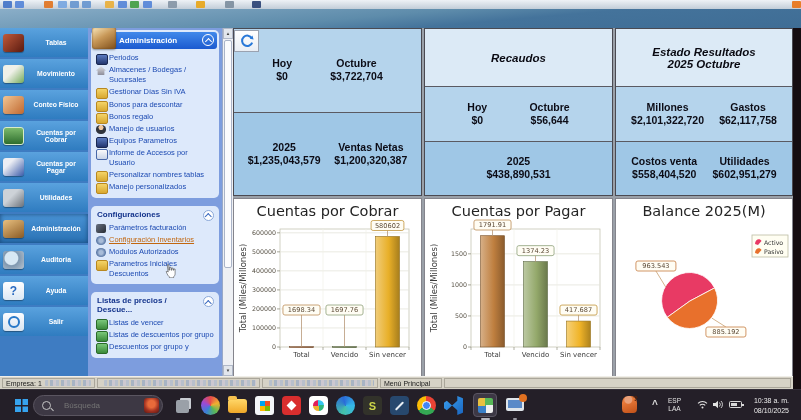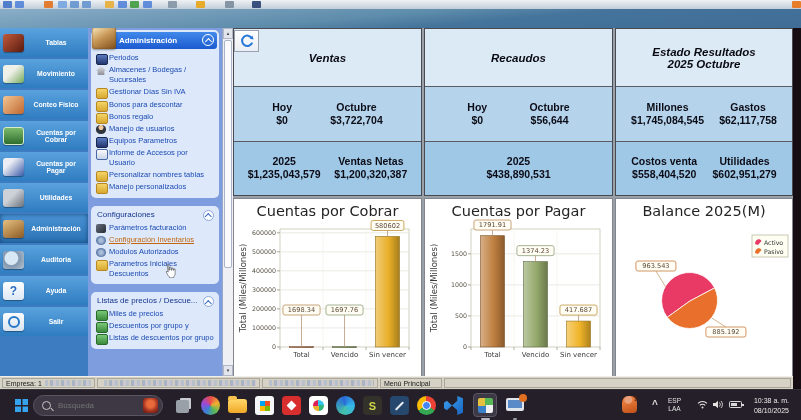--- a/index.html
+++ b/index.html
@@ -38,21 +38,21 @@
   .mghead-bar{height:17px;background:linear-gradient(#4189ea,#1b5ad0);border-radius:3px;
     display:flex;align-items:center;color:#fff;font-size:8px;font-weight:bold;
     padding-left:26px;position:relative;margin-bottom:3px;}
   .bigbox{position:absolute;left:-1px;top:-5px;width:24px;height:22px;border-radius:3px;
     background:linear-gradient(150deg,#f0d8a8 10%,#c89858 45%,#8a5a24 90%);
     box-shadow:inset 0 0 2px #6a4418,0 1px 2px rgba(0,0,0,.4);}
   .collapse{position:absolute;right:3px;top:2px;width:12px;height:12px;border:1.2px solid #fff;
     border-radius:50%;box-sizing:border-box;cursor:pointer;}
   .collapse::after{content:"";display:block;width:4px;height:4px;border-top:1.4px solid #fff;
     border-left:1.4px solid #fff;transform:rotate(45deg);margin:3.5px auto 0;}
-  .mghead2{display:flex;align-items:center;font-size:8px;font-weight:normal;color:#14348c;
+  .mghead2{display:flex;align-items:center;font-size:8px;font-weight:bold;color:#14348c;
     padding:2px 14px 3px 4px;position:relative;}
   .collapse2{position:absolute;right:3px;top:2px;width:11px;height:11px;border:1px solid #8aa8d8;
     background:#fff;border-radius:50%;box-sizing:border-box;cursor:pointer;}
   .collapse2::after{content:"";display:block;width:3.5px;height:3.5px;border-top:1.3px solid #3a6ac0;
     border-left:1.3px solid #3a6ac0;transform:rotate(45deg);margin:3.5px auto 0;}
   .mitem{position:relative;padding:1px 2px 1px 16px;font-size:7.5px;color:#1c4ab2;
     line-height:1.35;cursor:pointer;}
   .mitem.hl .milabel{color:#c2670f;text-decoration:underline;}
   .ic{position:absolute;left:3px;top:2px;width:10px;height:9px;border-radius:2px;}
   .ic-folder{background:linear-gradient(#f4d468,#d8a830);border:.5px solid #b88820;}
@@ -99,21 +99,21 @@
     display:flex;align-items:center;padding:0 3px;white-space:nowrap;overflow:hidden;}
   .blur{height:6px;border-radius:1px;flex:1;margin-left:3px;
     background:repeating-linear-gradient(90deg,#b8c0cc 0 3px,#d0ccc0 3px 5px,#a8b4c4 5px 8px,#ccc8d0 8px 11px);}
   
   .taskbar{position:absolute;left:0;top:389px;width:801px;height:31px;background:#241f28;
     border-top:1px solid #342f3a;box-sizing:border-box;}
   .winlogo{position:absolute;left:15px;top:9px;width:13px;height:13px;background:#36a3ee;cursor:pointer;
     background-image:linear-gradient(#241f28,#241f28),linear-gradient(#241f28,#241f28);
     background-size:1.5px 100%,100% 1.5px;background-position:center;background-repeat:no-repeat;}
   .searchpill{position:absolute;left:33px;top:5px;width:130px;height:21px;border-radius:11px;
-    background:#3d3844;border:1px solid #5a5560;box-sizing:border-box;display:flex;align-items:center;cursor:text;}
+    background:#3d3844;border:1px solid #5a5560;box-sizing:border-box;display:flex;align-items:center;cursor:text;gap:6px;}
   .searchpill input{background:transparent;border:none;outline:none;color:#cfcfcf;font-size:8px;
     width:72px;font-family:"Liberation Sans",sans-serif;}
   .mag{width:7px;height:7px;border:1.4px solid #c4c4c4;border-radius:50%;margin:0 5px 0 8px;position:relative;flex:none;}
   .mag::after{content:"";position:absolute;width:4px;height:1.4px;background:#c4c4c4;
     transform:rotate(45deg);right:-3.5px;bottom:-1px;}
   .pillimg{width:15px;height:15px;border-radius:3px;margin-left:auto;margin-right:4px;flex:none;
     background:radial-gradient(circle at 50% 40%,#e86a3a 30%,#a03020 62%,#5a1812);}
   .tbi{position:absolute;top:6px;width:19px;height:19px;border-radius:4px;cursor:pointer;}
   .tv{background:#9aa0a8;box-shadow:3px -3px 0 -1px #c8ccd2;width:13px;height:13px;top:10px;border-radius:2px;}
   .wheel{background:conic-gradient(#e84a4a,#f0b030,#58b858,#3a80d8,#9a4ad8,#e84a4a);border-radius:50%;}
@@ -258,23 +258,23 @@
       <div class="mitem hl"><span class="ic ic-gear"></span><span class="milabel">Configuración Inventarios</span></div>
       <div class="mitem"><span class="ic ic-gear"></span><span class="milabel">Modulos Autorizados</span></div>
       <div class="mitem"><span class="ic ic-folder"></span><span class="milabel">Parametros Iniciales Descuentos</span></div>
     </div>
 
     <div class="mgroup">
       <div class="mghead2">
         <span>Listas de precios / Descue...</span>
         <span class="collapse2"></span>
       </div>
-      <div class="mitem"><span class="ic ic-cards"></span><span class="milabel">Miles de precios</span></div>
+      <div class="mitem"><span class="ic ic-cards"></span><span class="milabel">Listas de vencer</span></div>
+      <div class="mitem"><span class="ic ic-cards"></span><span class="milabel">Listas de descuentos por grupo</span></div>
       <div class="mitem"><span class="ic ic-cards"></span><span class="milabel">Descuentos por grupo y</span></div>
-      <div class="mitem"><span class="ic ic-cards"></span><span class="milabel">Listas de descuentos por grupo</span></div>
     </div>
 
     <svg class="cursor-hand" width="12" height="14" viewBox="0 0 12 14">
       <path d="M3.2 0.8 h1.6 v5.4 h0.7 v-2.9 h1.5 v2.9 h0.7 v-2.1 h1.4 v2.1 h0.6 v-1.2 h1.4 v4.6 c0 1.6 -0.7 2.4 -1.3 3 l-0.3 1.2 h-4 l-0.4 -1.3 c-0.9 -0.7 -1.6 -1.6 -2 -2.7 l-0.9 -2.2 1.2 -0.5 0.8 1 z" fill="#ffffff" stroke="#222" stroke-width="0.5"></path>
     </svg>
   </div>
 
   <div class="vscroll">
     <div class="sb-btn sb-up"></div>
     <div class="sb-thumb"></div>
@@ -285,21 +285,20 @@
     <div class="refresh-btn">
       <svg width="16" height="16" viewBox="0 0 16 16">
         <path d="M12.8 5.2 A5.2 5.2 0 1 0 13.2 9.6" fill="none" stroke="#2878d8" stroke-width="2"></path>
         <polygon points="10.8,5.8 14.6,6.4 13.4,2.6" fill="#2878d8"></polygon>
       </svg>
     </div>
 
     <div class="stats-row">
 
       <div class="stat-panel">
-        <div class="sp-head">Ventas</div>
         <div class="sp-row1">
           <div class="scell">
             <div class="slab">Hoy</div>
             <div class="sval">$0</div>
           </div>
           <div class="scell">
             <div class="slab">Octubre</div>
             <div class="sval">$3,722,704</div>
           </div>
         </div>
@@ -336,21 +335,21 @@
       </div>
 
       <div class="stat-panel">
         <div class="sp-head">
           <span>Estado Resultados</span>
           <span>2025 Octubre</span>
         </div>
         <div class="sp-row1">
           <div class="scell">
             <div class="slab">Millones</div>
-            <div class="sval">$1,745,084,545</div>
+            <div class="sval">$2,101,322,720</div>
           </div>
           <div class="scell">
             <div class="slab">Gastos</div>
             <div class="sval">$62,117,758</div>
           </div>
         </div>
         <div class="sp-row2">
           <div class="scell">
             <div class="slab">Costos venta</div>
             <div class="sval">$558,404,520</div>

